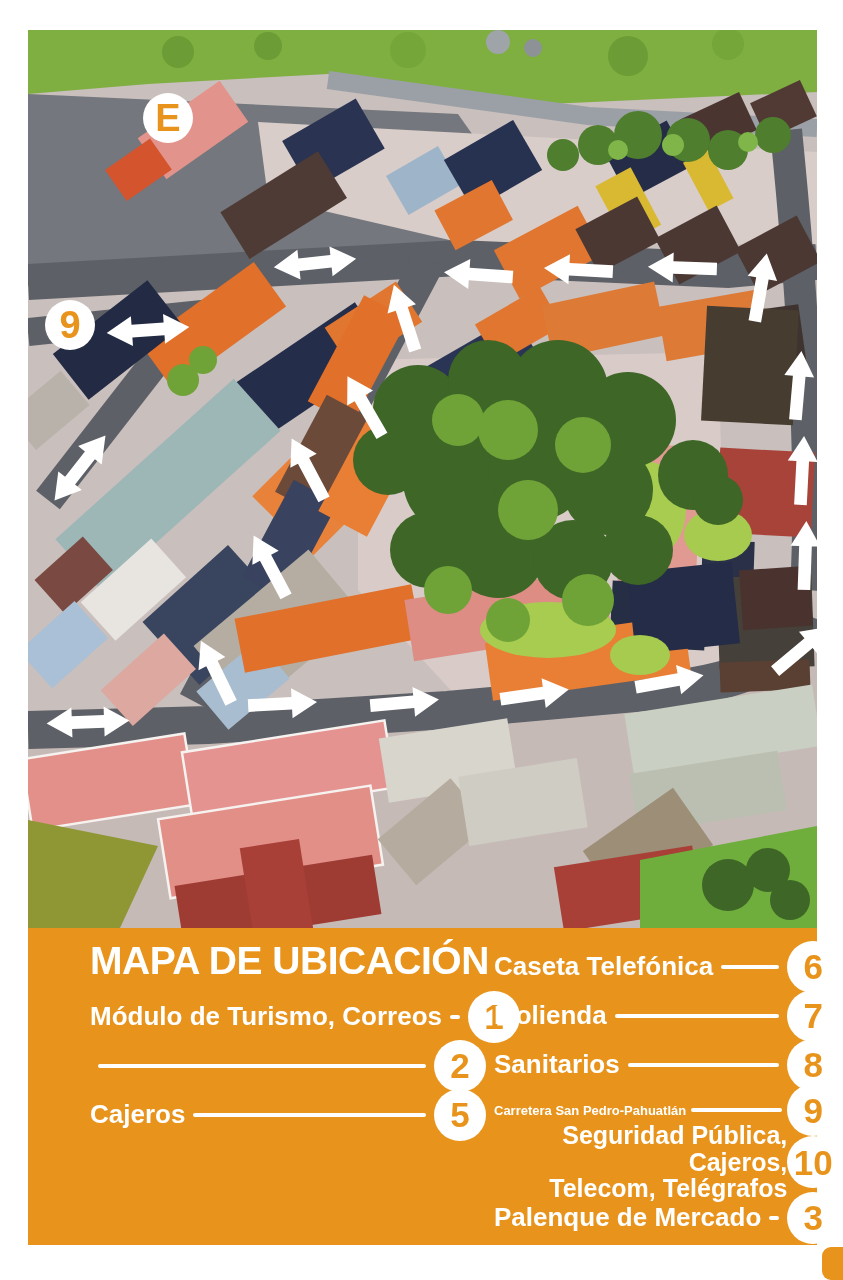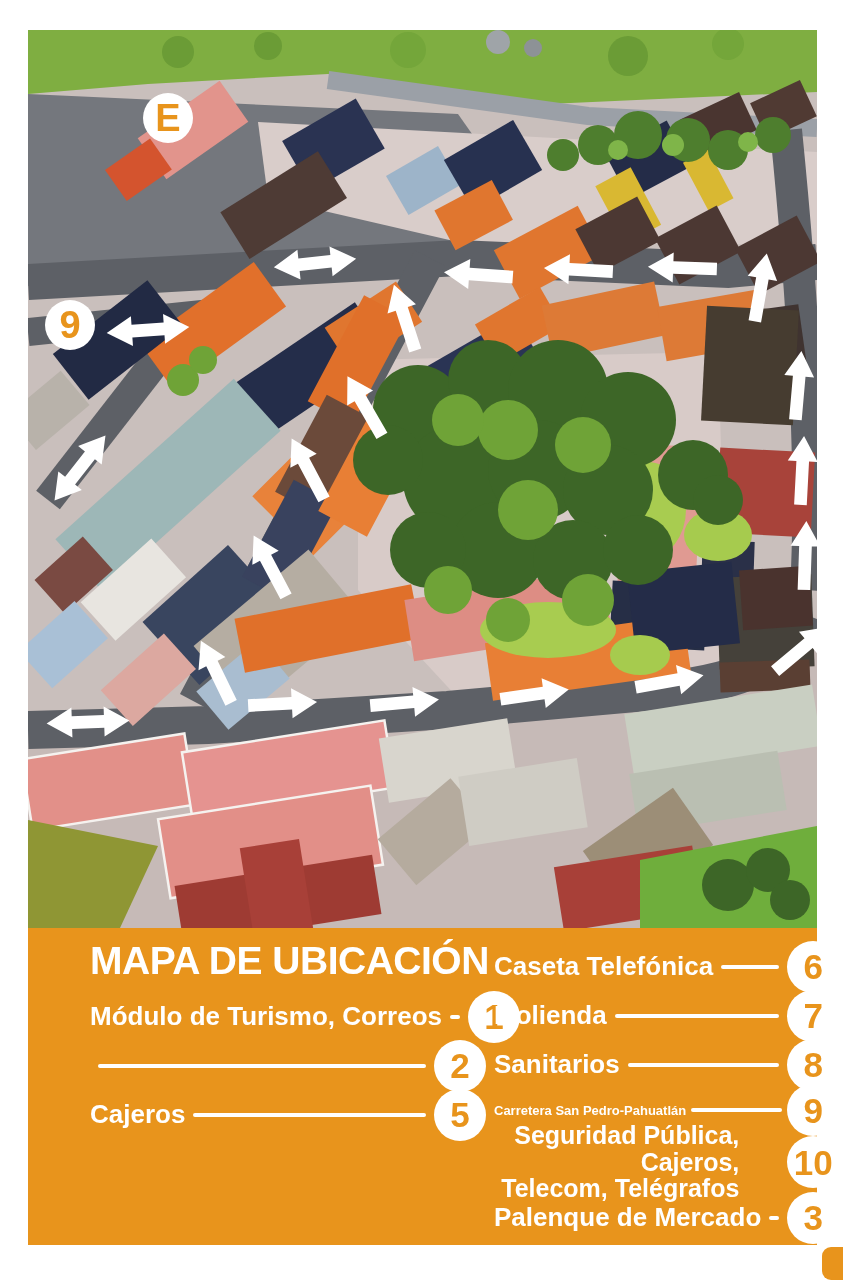--- a/index.html
+++ b/index.html
@@ -18,21 +18,21 @@
                 letter-spacing:-0.5px;height:58px;line-height:54px;white-space:nowrap;}
   .lrow{display:flex;align-items:center;height:49px;text-align:right;}
   .llabel{color:#fff;font-weight:bold;font-size:26px;white-space:nowrap;}
   .lline{flex:1;height:4px;background:#fff;margin:0 8px;min-width:10px;border-radius:2px;}
   .lnum{width:52px;height:52px;background:#fff;border-radius:50%;color:var(--orange);
         font-size:35px;font-weight:bold;display:flex;align-items:center;
         justify-content:center;flex:0 0 52px;line-height:1;}
   .lrow.small{height:42px;}
   .lrow.small .llabel{font-size:13px;}
   .lrow.small .lline{margin:0 5px;}
-  .lrow.twoline{height:62px;gap:48px;}
+  .lrow.twoline{height:62px;}
   .lrow.twoline .llabel{white-space:pre-line;line-height:1.06;font-size:25px;}
   .corner-tab{position:absolute;left:822px;top:1247px;width:21px;height:33px;
               background:var(--orange);border-radius:9px 0 0 9px;}
 </style>
 </head>
 <body>
 
 <div class="poster">
 
   <div class="map">

